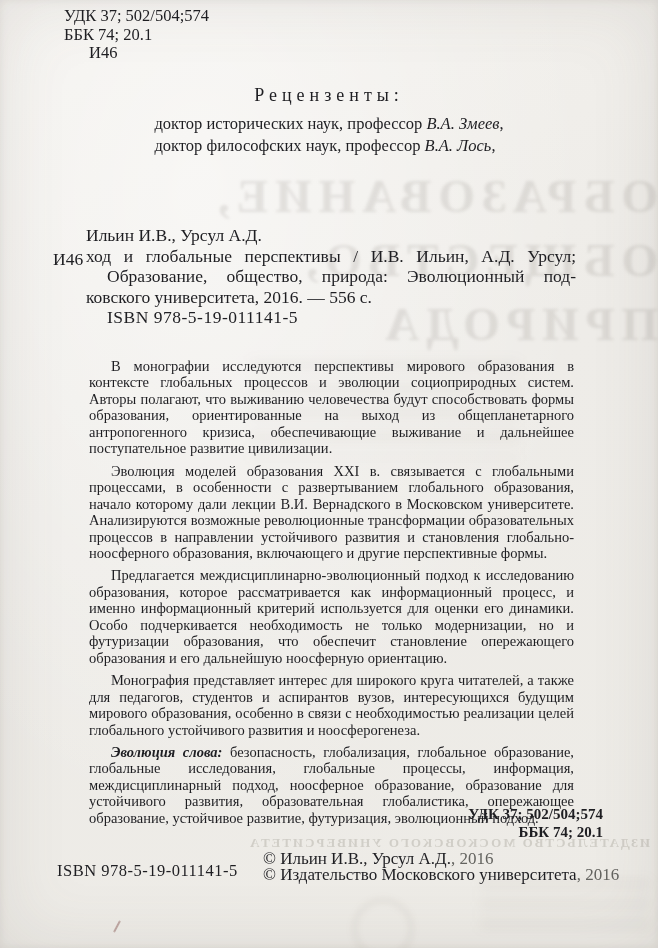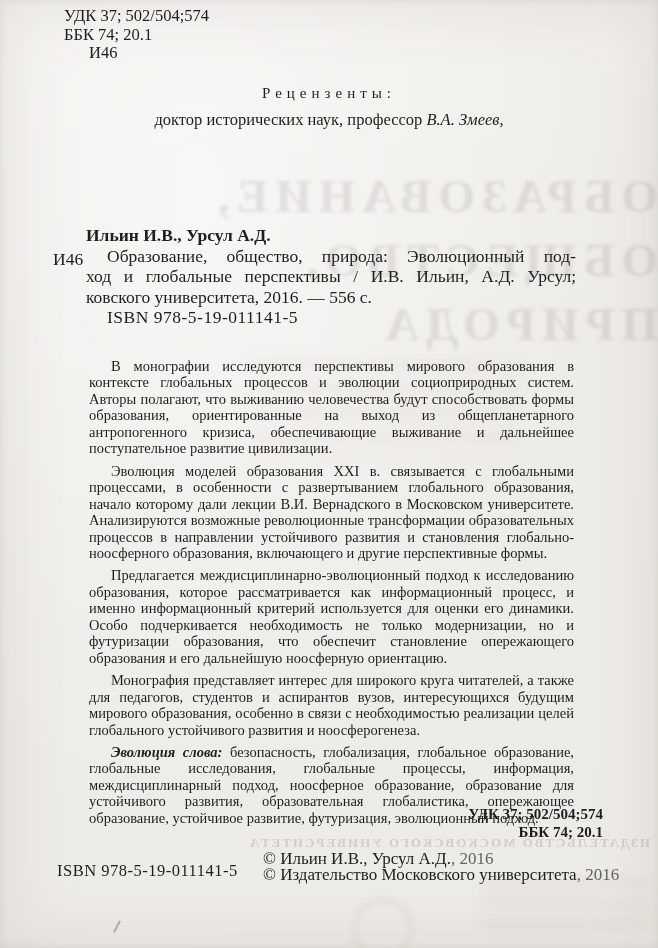--- a/index.html
+++ b/index.html
@@ -57,27 +57,27 @@
     position:absolute;left:116px;top:920px;width:2px;height:13px;
     background:rgba(150,110,105,0.55);
     transform:rotate(28deg);border-radius:2px;
     filter:blur(0.4px);
   }
   
   .top-ids{position:absolute;left:64px;top:7px;font-size:16.5px;line-height:18.5px;}
   .top-ids .sign{padding-left:25px;}
 
   .reviewers{position:absolute;left:0;top:85px;width:658px;text-align:center;}
-  .rev-heading{font-size:15px;letter-spacing:5px;}
+  .rev-heading{font-size:18px;letter-spacing:5px;}
   .rev-lines{display:inline-block;text-align:left;margin-top:7px;font-size:16.5px;line-height:21.5px;}
   .rev-lines i{font-style:italic;}
 
   .card-sign{position:absolute;left:53px;top:249px;font-size:17.5px;}
   .card{position:absolute;left:86px;top:225px;width:490px;font-size:17.5px;line-height:20.5px;}
-  .card-authors{font-weight:bold;}
+  .card-authors{font-weight:normal;}
   .card-line{white-space:nowrap;}
   .card-line.just{text-align:justify;text-align-last:justify;white-space:normal;}
   .card-line.first{text-indent:21px;}
   .card-isbn{padding-left:21px;letter-spacing:0.5px;}
 
   .annotation{
     position:absolute;left:83px;top:352px;width:497px;
     font-size:14.5px;line-height:16.45px;text-align:justify;
   }
   .annotation p{margin:6px;text-indent:22px;}
@@ -113,28 +113,29 @@
   <div class="top-ids">
     <div>УДК 37; 502/504;574</div>
     <div>ББК 74; 20.1</div>
     <div class="sign">И46</div>
   </div>
 
   <div class="reviewers">
     <div class="rev-heading">Рецензенты:</div>
     <div class="rev-lines">
       <div><span>доктор исторических наук, профессор </span><i>В.А. Змеев</i><span>,</span></div>
+      <div><span>доктор философских наук, профессор </span><i>В.А. Лось</i><span>,</span></div>
     </div>
   </div>
 
   <div class="card-sign">И46</div>
   <div class="card">
     <div class="card-authors">Ильин И.В., Урсул А.Д.</div>
+    <div class="card-line just">ход и глобальные перспективы / И.В. Ильин, А.Д. Урсул;</div>
     <div class="card-line just first">Образование, общество, природа: Эволюционный под-</div>
-    <div class="card-line just">ход и глобальные перспективы / И.В. Ильин, А.Д. Урсул;</div>
     <div class="card-line">ковского университета, 2016. — 556 с.</div>
     <div class="card-isbn">ISBN 978-5-19-011141-5</div>
   </div>
 
   <div class="annotation">
     <p>В монографии исследуются перспективы мирового образования в контексте глобальных процессов и эволюции социоприродных систем. Авторы полагают, что выживанию человечества будут способствовать формы образования, ориентированные на выход из общепланетарного антропогенного кризиса, обеспечивающие выживание и дальнейшее поступательное развитие цивилизации.</p>
     <p>Эволюция моделей образования XXI в. связывается с глобальными процессами, в особенности с развертыванием глобального образования, начало которому дали лекции В.И. Вернадского в Московском университете. Анализируются возможные революционные трансформации образовательных процессов в направлении устойчивого развития и становления глобально-ноосферного образования, включающего и другие перспективные формы.</p>
     <p>Предлагается междисциплинарно-эволюционный подход к исследованию образования, которое рассматривается как информационный процесс, и именно информационный критерий используется для оценки его динамики. Особо подчеркивается необходимость не только модернизации, но и футуризации образования, что обеспечит становление опережающего образования и его дальнейшую ноосферную ориентацию.</p>
     <p>Монография представляет интерес для широкого круга читателей, а также для педагогов, студентов и аспирантов вузов, интересующихся будущим мирового образования, особенно в связи с необходимостью реализации целей глобального устойчивого развития и ноосферогенеза.</p>
     <p><span class="kw-label">Эволюция слова:</span><span> безопасность, глобализация, глобальное образование, глобальные исследования, глобальные процессы, информация, междисциплинарный подход, ноосферное образование, образование для устойчивого развития, образовательная глобалистика, опережающее образование, устойчивое развитие, футуризация, эволюционный подход.</span></p>

